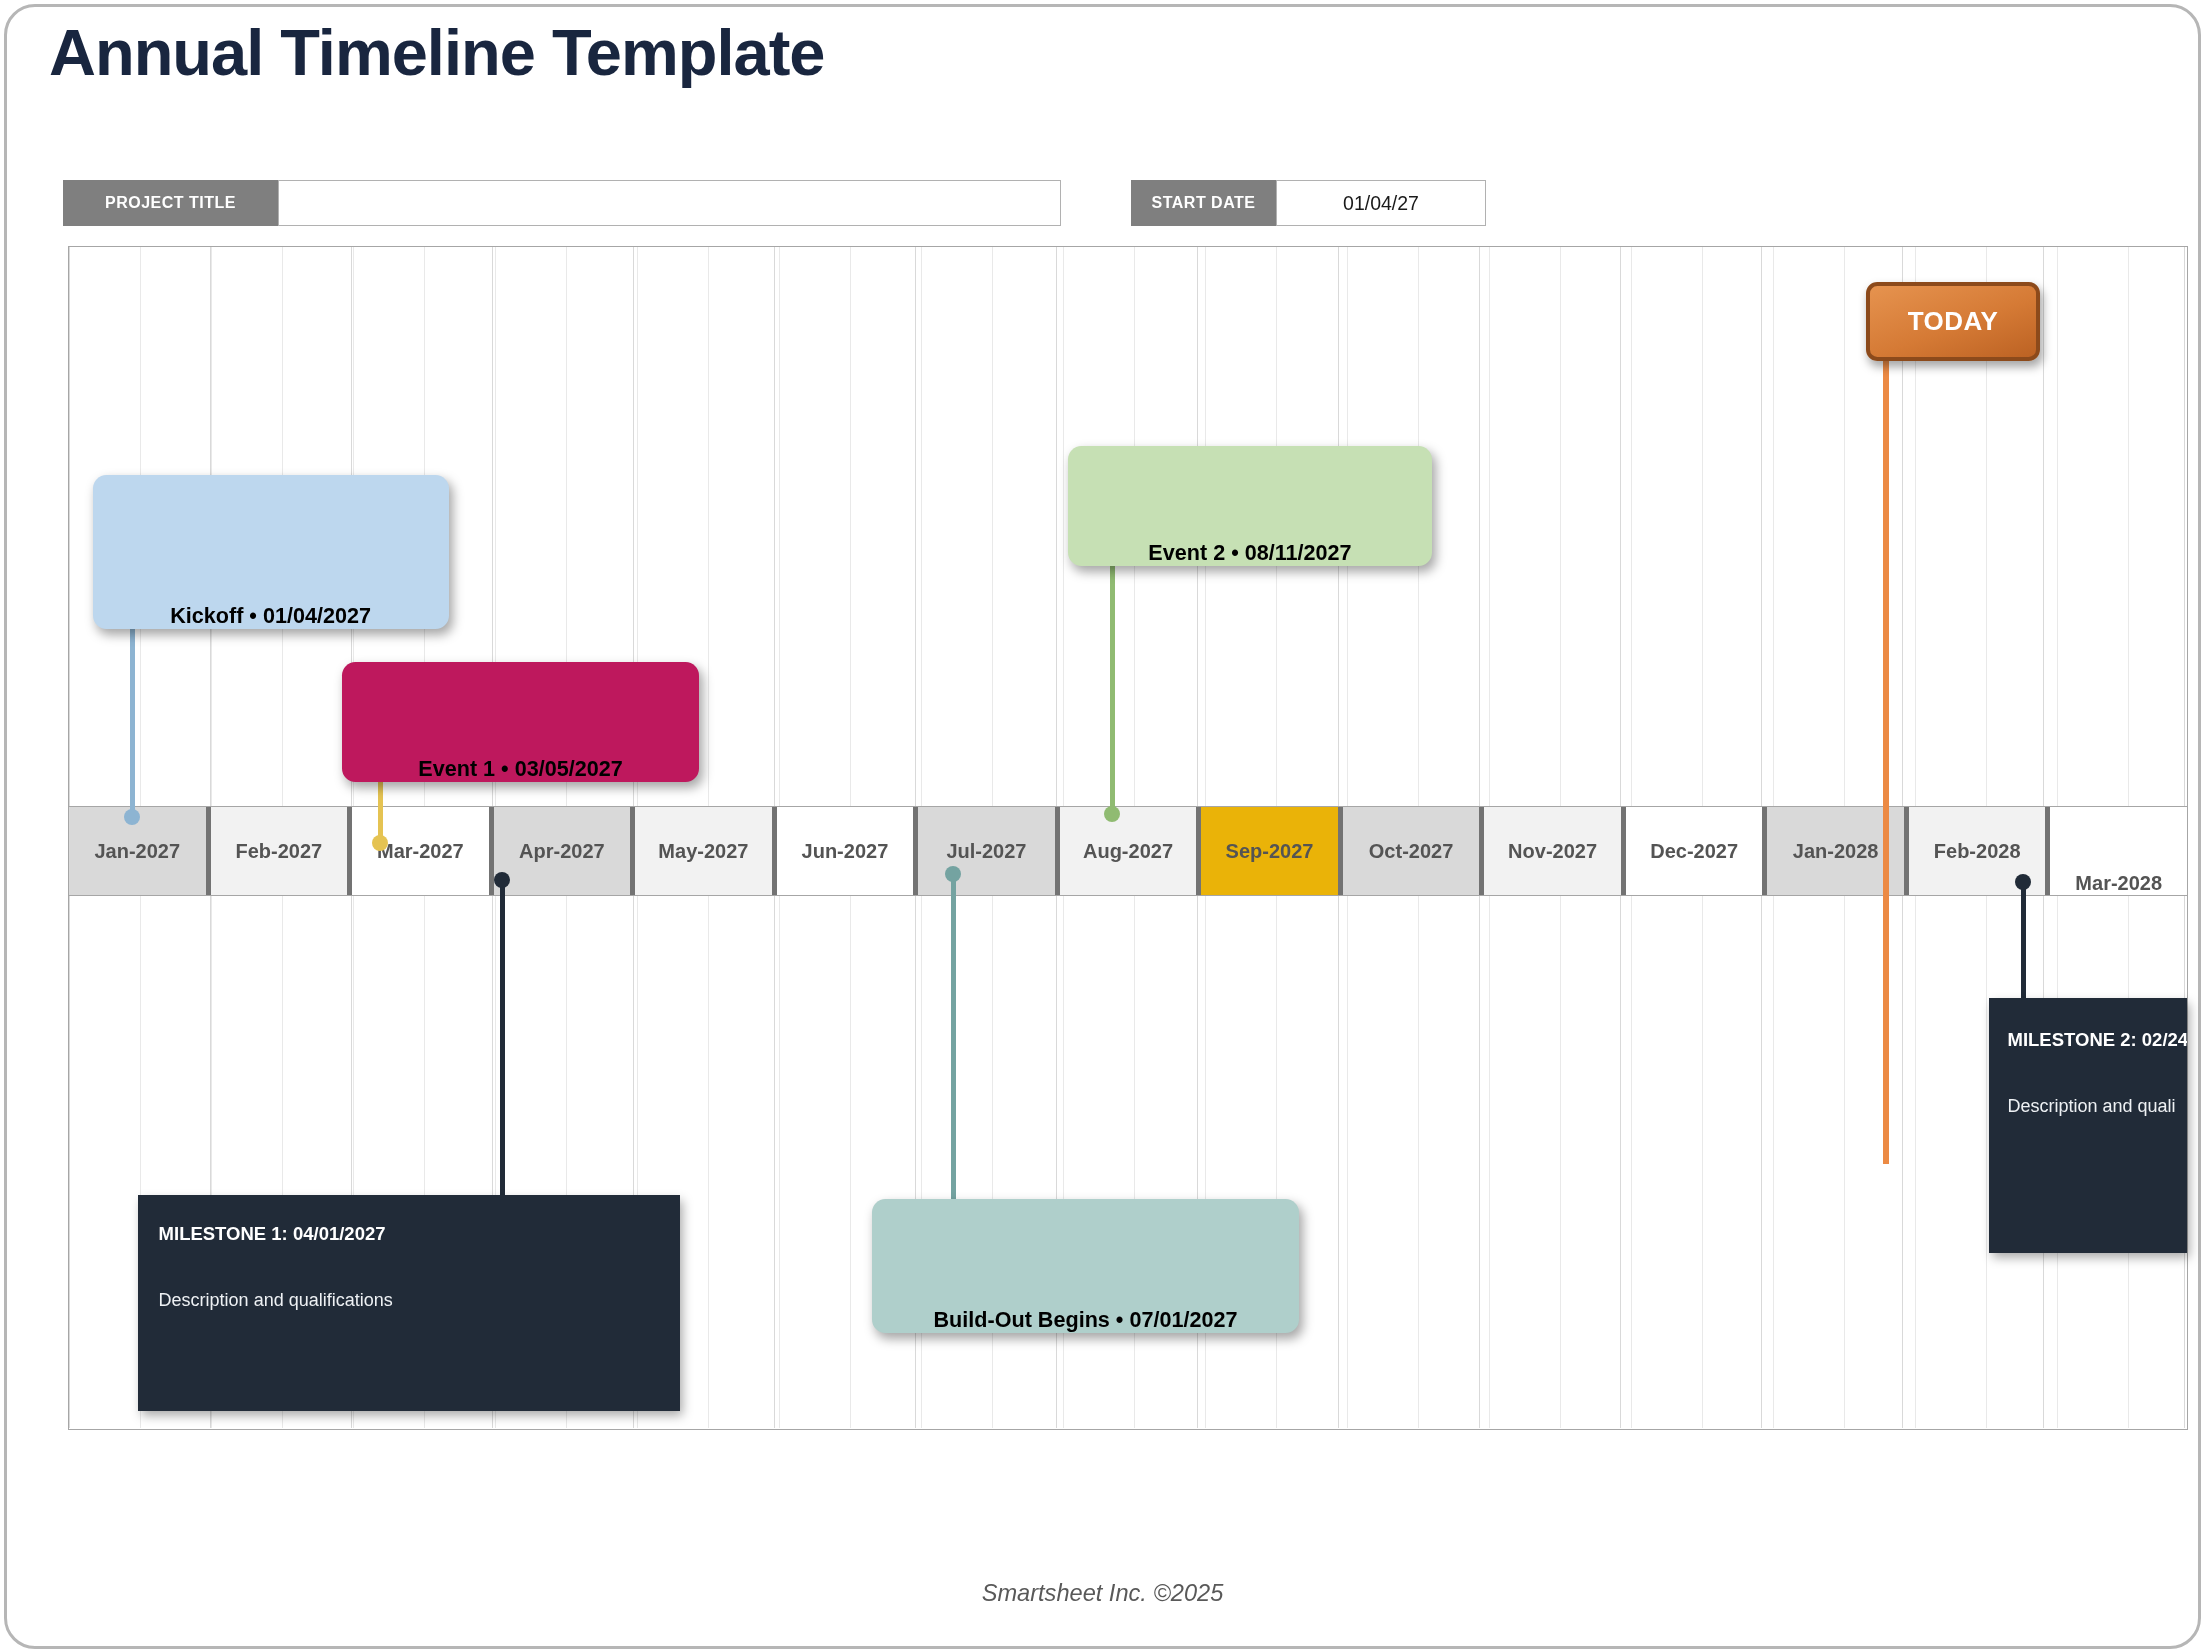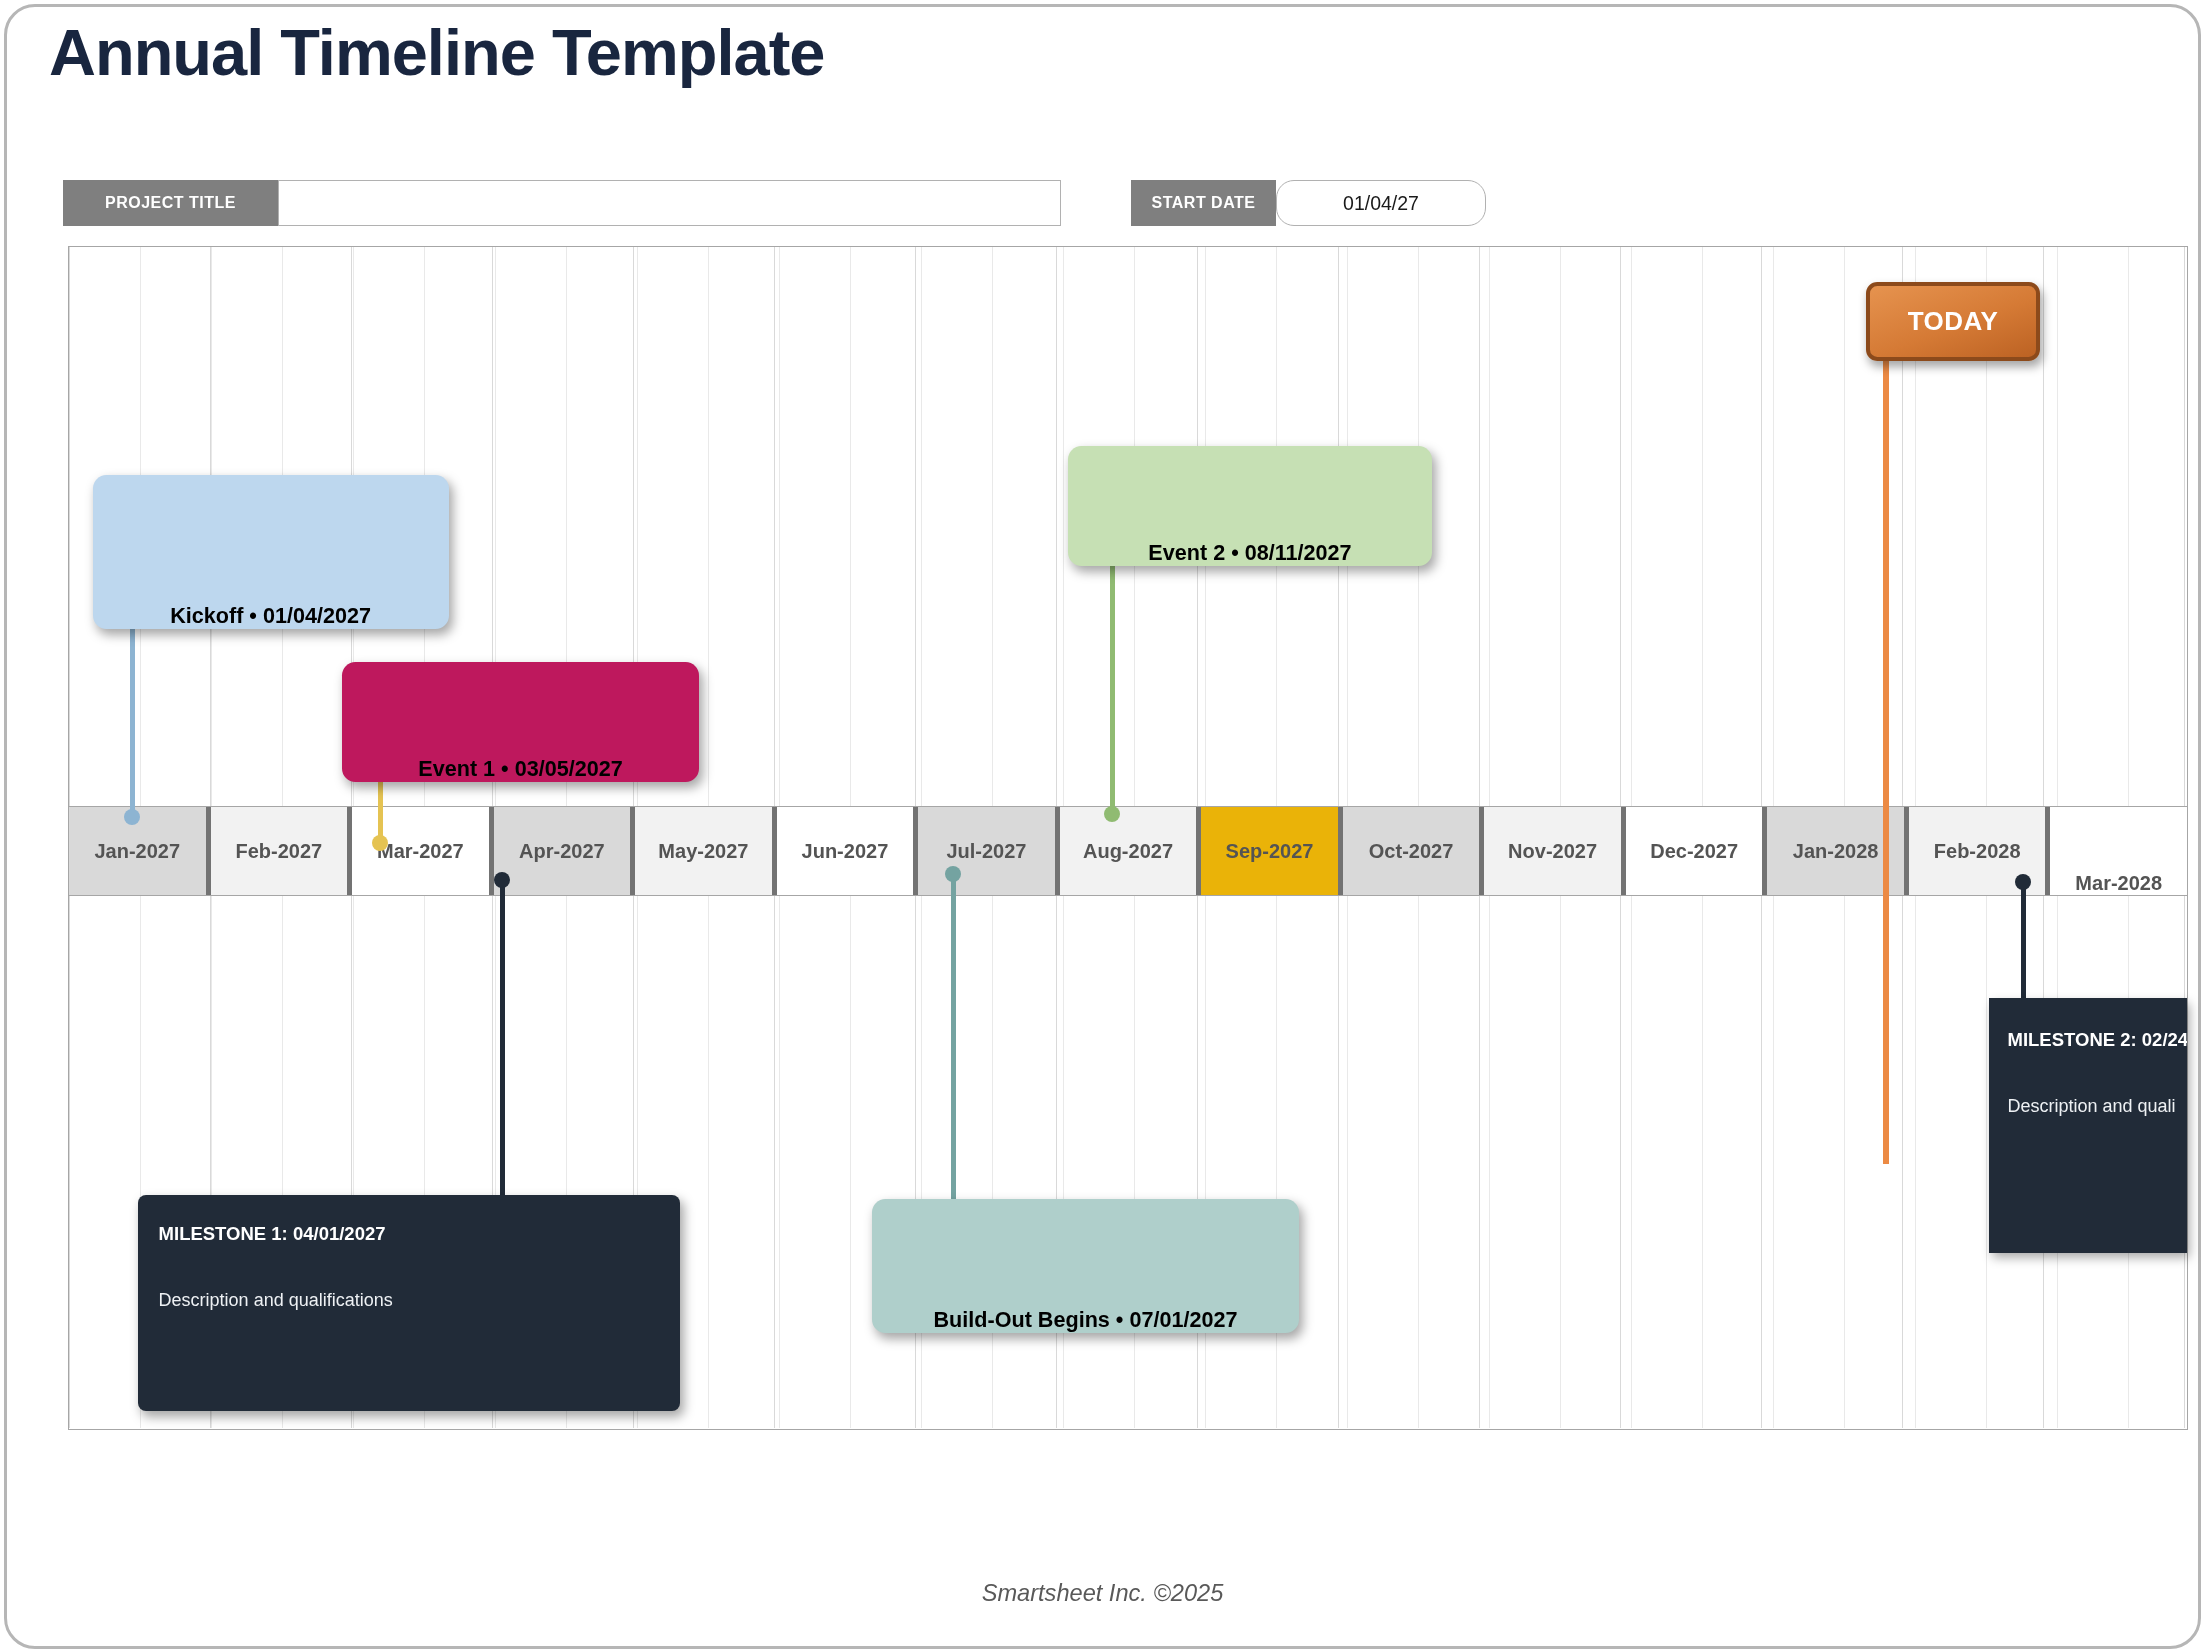--- a/index.html
+++ b/index.html
@@ -10,21 +10,21 @@
   .title{position:absolute;left:49px;top:15.4px;font-size:65px;font-weight:bold;
          color:#19263f;letter-spacing:-1px;}
 
   .field-label{position:absolute;background:#7f7f7f;color:#ffffff;font-weight:bold;
                font-size:16px;letter-spacing:0.5px;display:flex;align-items:center;justify-content:center;}
   .field-box{position:absolute;background:#ffffff;border:1.5px solid #b1b1b1;box-sizing:border-box;
              display:flex;align-items:center;justify-content:center;font-size:19.5px;color:#1a1a1a;}
   #project-label{left:63px;top:180px;width:215px;height:46px;}
   #project-input{left:278px;top:180px;width:783px;height:46px;}
   #start-label{left:1131px;top:180px;width:145px;height:46px;}
-  #start-value{left:1276px;top:180px;width:210px;height:46px;border-radius:18px;}
+  #start-value{left:1276px;top:180px;width:210px;height:46px;}
 
   .chart{position:absolute;left:68px;top:246px;width:2118px;height:1182px;
          border:1.5px solid #a6a6a6;background:#ffffff;box-sizing:content-box;}
   .plot{position:absolute;left:0;width:100%;
         background-image:
           repeating-linear-gradient(90deg,#d9d9d9 0 1px,transparent 1px 141px),
           repeating-linear-gradient(90deg,#e9e9e9 0 1px,transparent 1px 71px);}
   .plot-upper{top:0;height:559px;}
   .plot-lower{top:648px;height:533px;}
 
@@ -49,21 +49,21 @@
   #st-event2{left:1041px;top:314px;height:254px;}
   #dt-event2{left:1035px;top:559px;}
   #ev-buildout{left:803px;top:952px;width:427px;height:134px;}
   #st-buildout{left:882px;top:627px;height:329px;}
   #dt-buildout{left:876px;top:619px;}
 
   .ms{position:absolute;color:#ffffff;padding:28px 20.6px;box-sizing:border-box;overflow:hidden;
       box-shadow:3.1px 5.1px 10.3px rgba(0,0,0,0.35);}
   .ms-title{font-size:18.5px;font-weight:bold;white-space:nowrap;}
   .ms-desc{font-size:18px;margin-top:45px;white-space:nowrap;color:#eef1f4;}
-  #ms1{left:69px;top:948px;width:542px;height:216px;border-radius:8px;}
+  #ms1{left:69px;top:948px;width:542px;height:216px;}
   #st-ms1{left:431px;top:633px;height:318px;}
   #dt-ms1{left:425px;top:625px;}
   #ms2{left:1920px;top:751px;width:198px;height:255px;padding:31px 0 28px 18.5px;}
   #st-ms2{left:1952px;top:636px;height:117px;}
   #dt-ms2{left:1946px;top:627px;}
 
   .today-flag{position:absolute;left:1797px;top:35px;width:174px;height:79px;box-sizing:border-box;
       background:linear-gradient(160deg,#e6934f 0%,#d57a35 55%,#bc6223 100%);
       border:4.6px solid #8c4a1b;border-radius:11.3px;display:flex;align-items:center;justify-content:center;
       color:#ffffff;font-weight:bold;font-size:26px;letter-spacing:0.5px;

